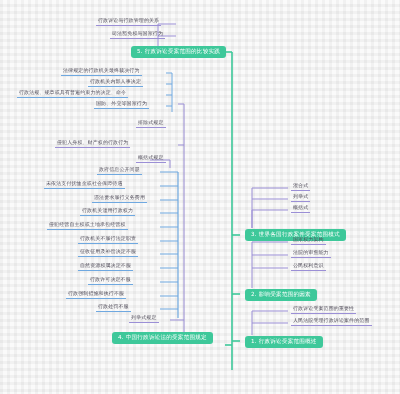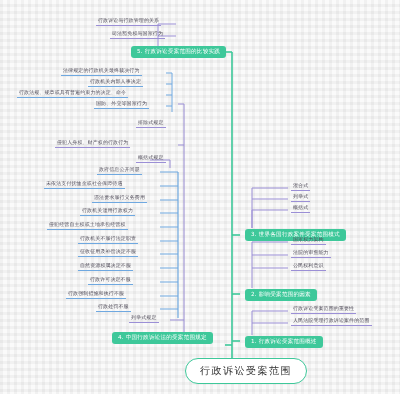--- a/index.html
+++ b/index.html
@@ -86,21 +86,20 @@
     <path d="M184,104 L178,104" stroke="#9b8fd6" stroke-width="1" fill="none"></path>
 
     <path d="M172,112 L172,73 M172,73 L166,73 M172,84 L166,84 M172,95 L166,95 M172,106 L166,106" stroke="#6fa8e0" stroke-width="1" fill="none"></path>
 
     <path d="M170,168 L170,160 M170,160 L150,160" stroke="#9b8fd6" stroke-width="1" fill="none"></path>
 
     <path d="M178,318 L178,172" stroke="#6fa8e0" stroke-width="1.2" fill="none"></path>
     <path d="M178,172 L160,172 M178,186 L160,186 M178,200 L160,200 M178,213 L160,213 M178,227 L160,227 M178,241 L160,241 M178,254 L160,254 M178,268 L160,268 M178,282 L160,282 M178,296 L160,296 M178,309 L160,309" stroke="#6fa8e0" stroke-width="1" fill="none"></path>
   </svg>
 
-  <div class="node root" style="left:185px;top:358px;">行政诉讼受案范围</div>
 
   <div class="node branch" style="left:131px;top:46px;">5. 行政诉讼受案范围的比较实践</div>
   <div class="node leaf l1 lft" style="left:96px;top:16px;">行政诉讼与行政管理的关系</div>
   <div class="node leaf l1 lft" style="left:110px;top:29px;">司法豁免权与国家行为</div>
 
   <div class="node branch" style="left:112px;top:332px;">4. 中国行政诉讼法的受案范围规定</div>
 
   <div class="node leaf l1 lft" style="left:129px;top:313px;">列举式规定</div>
 
   <div class="node leaf l2 lft" style="left:61px;top:66px;">法律规定的行政机关最终裁决行为</div>

